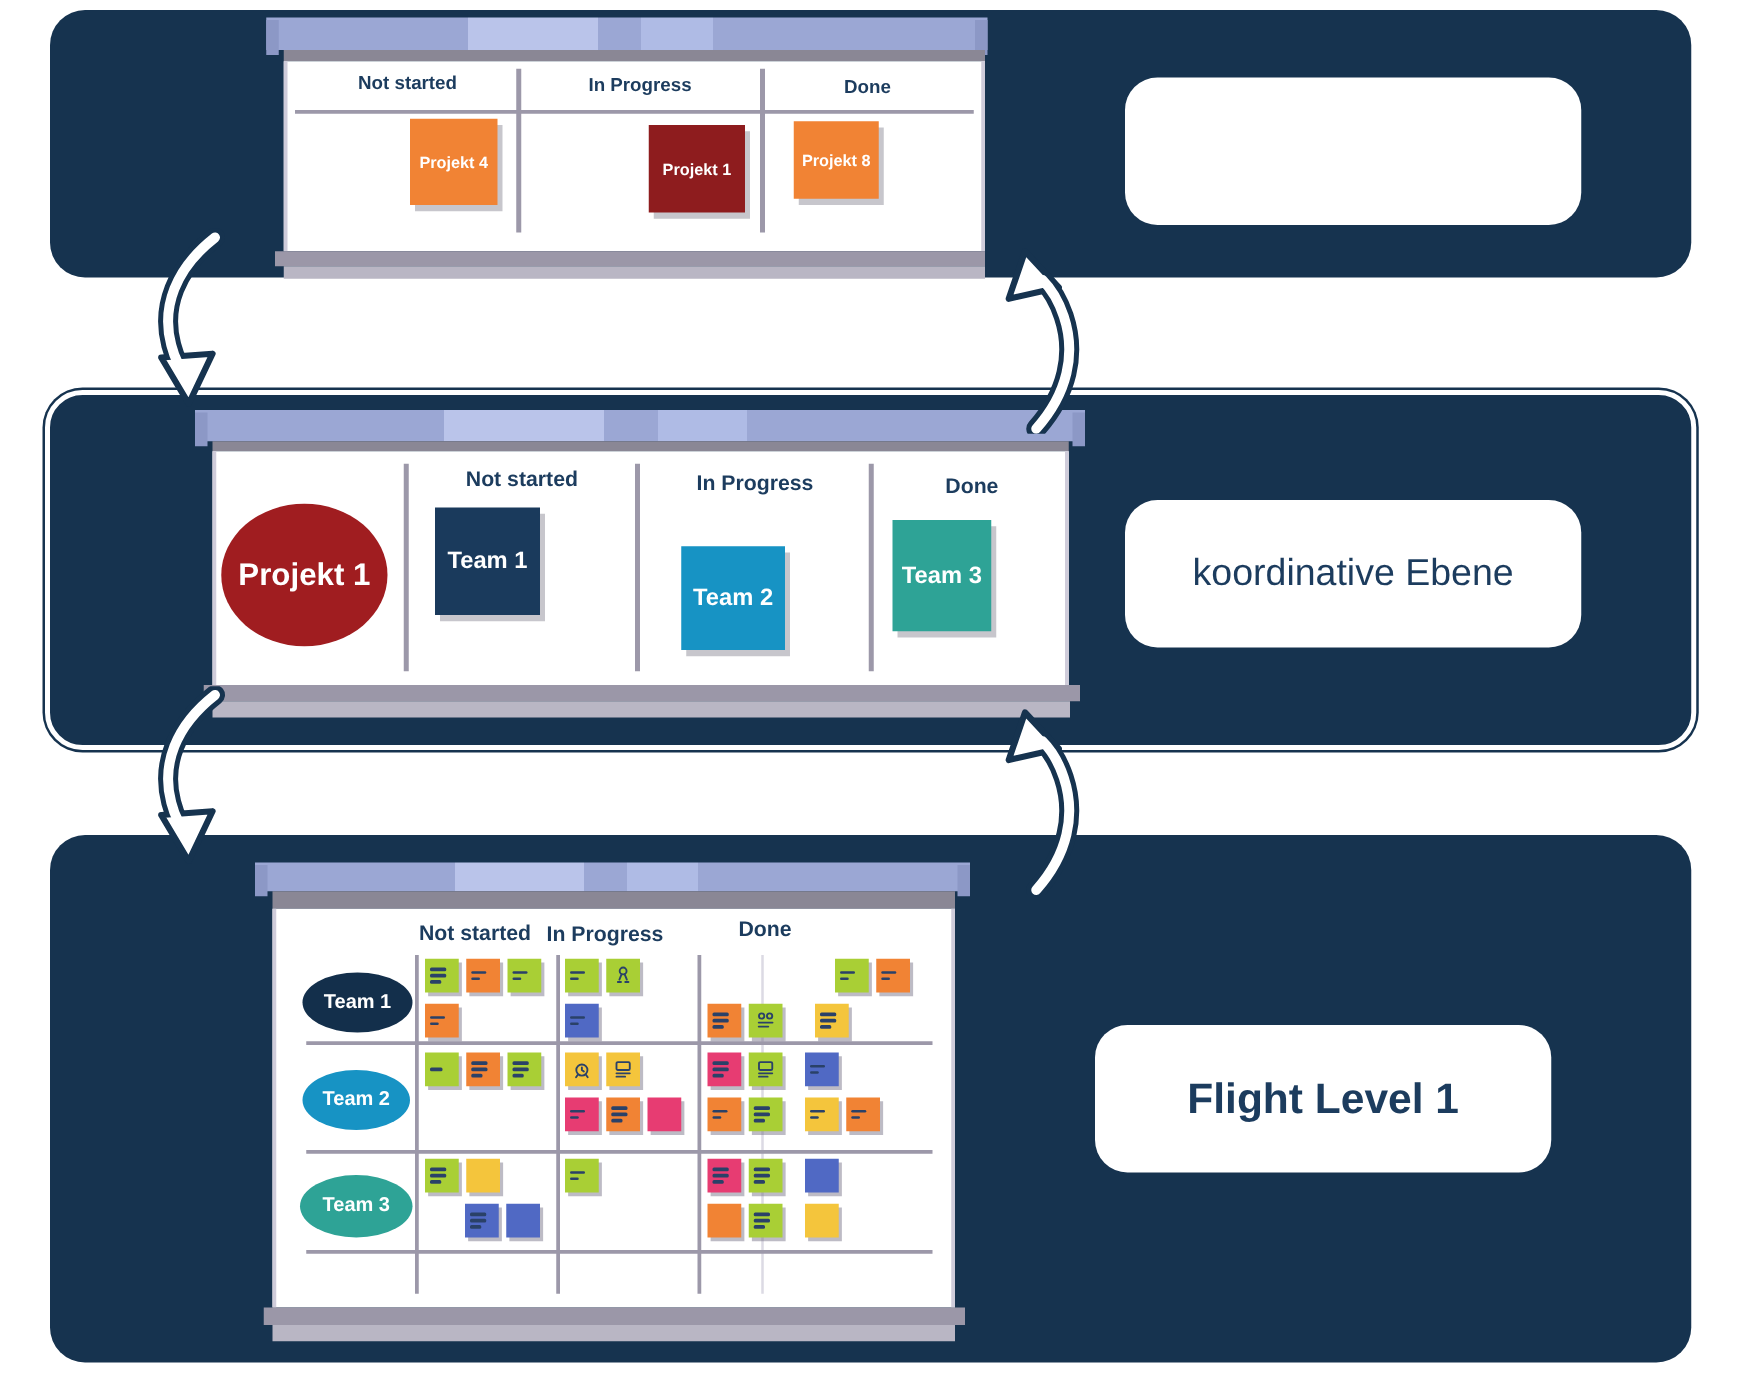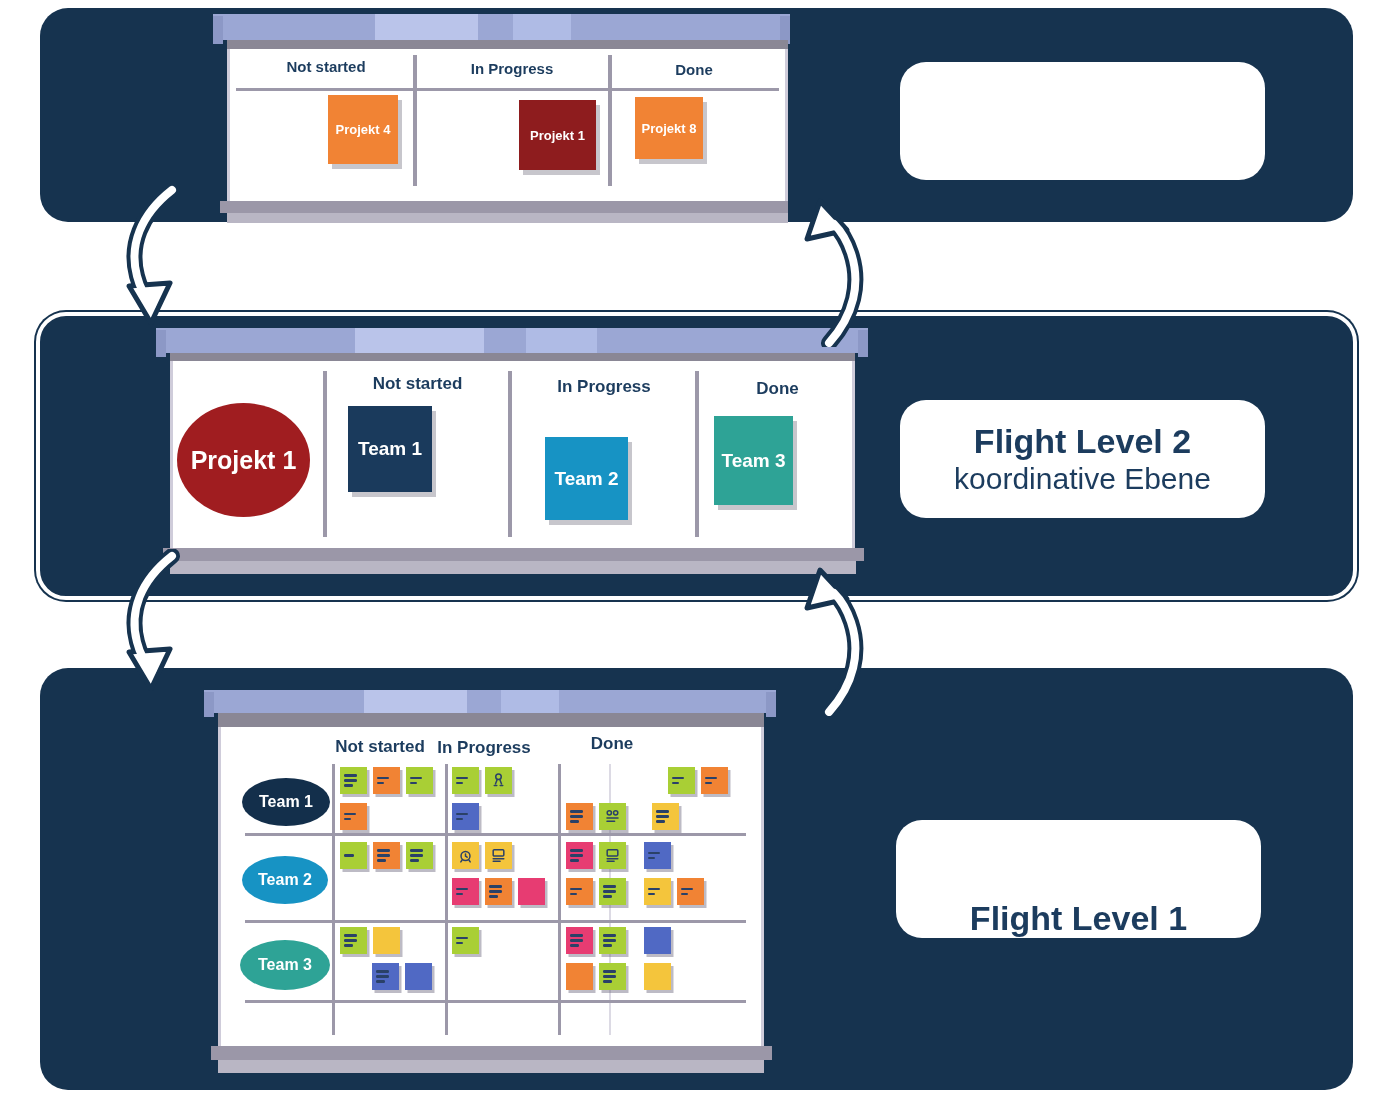--- a/index.html
+++ b/index.html
@@ -65,27 +65,26 @@
 
 <div class="page">
 
   <div class="band band-l3">
     <div class="label-box" style="left:860px;top:54px;">
     </div>
   </div>
 
   <div class="band band-l2">
     <div class="label-box" style="left:860px;top:84px;">
-      <div class="t1">Flight Level 2</div>
       <div class="t2">koordinative Ebene</div>
     </div>
   </div>
 
   <div class="band band-l1">
-    <div class="label-box" style="left:856px;top:152px;justify-content:flex-end;">
+    <div class="label-box" style="left:836px;top:152px;">
       <div class="t1">Flight Level 1</div>
     </div>
   </div>
 
   <div class="layer">
 
     <div>
       <div class="rail" style="left:213px;top:14px;width:577px;height:26px;"></div>
       <div class="frame-strip" style="left:227px;top:40px;width:561px;height:9px;"></div>
       <div class="surface" style="left:227px;top:49px;width:561px;height:152px;"></div>

